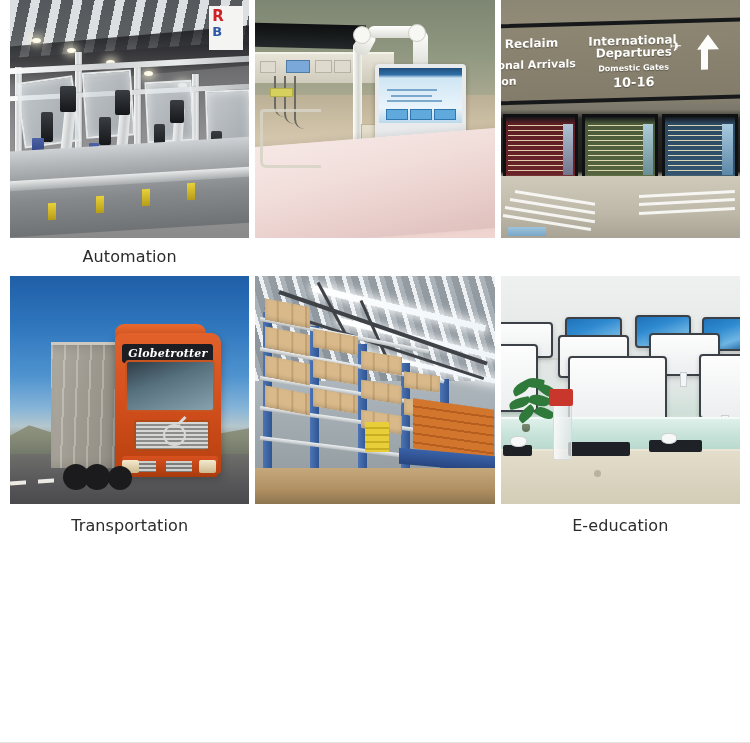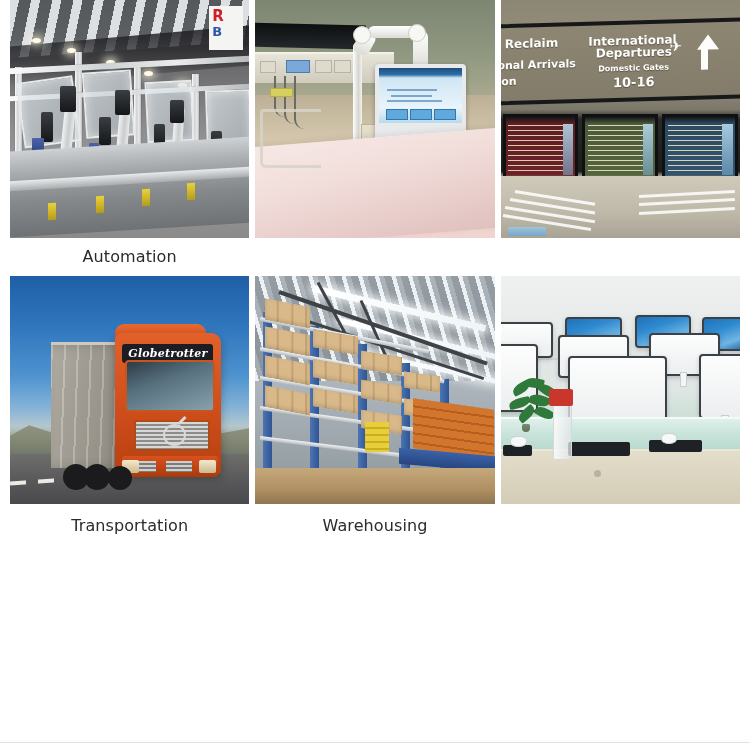--- a/index.html
+++ b/index.html
@@ -723,21 +723,20 @@
           <div class="boxes" style="left:44%;top:47%;width:17%;height:8%;transform:skewY(9deg)"></div>
           <div class="boxes" style="left:44%;top:60%;width:17%;height:8%;transform:skewY(9deg)"></div>
           <div class="boxes" style="left:62%;top:43%;width:15%;height:7%;transform:skewY(8deg)"></div>
           <div class="boxes" style="left:62%;top:55%;width:15%;height:7%;transform:skewY(8deg)"></div>
 
           <div class="yellowbins"></div>
           <div class="orangeblock"></div>
           <div class="bluebar"></div>
           <div class="floorboxes"></div>
         </div>
-        <div class="caption">Warehousing</div>
       </div>
 
       <div class="cell">
         <div class="photo p-edu">
           <div class="backwall"></div>
 
           <div class="monitor blue" style="left:27%;top:18%;width:22%;height:13%"></div>
           <div class="monitor blue" style="left:56%;top:17%;width:22%;height:13%"></div>
           <div class="monitor blue" style="left:84%;top:18%;width:19%;height:13%"></div>
           <div class="monitor" style="left:-2%;top:20%;width:22%;height:14%"></div>
@@ -772,16 +771,17 @@
             <div class="leaf" style="left:34%;top:28%;width:34%;height:16%;transform:rotate(20deg)"></div>
             <div class="leaf" style="left:14%;top:48%;width:30%;height:14%;transform:rotate(-40deg)"></div>
             <div class="leaf" style="left:44%;top:46%;width:30%;height:14%;transform:rotate(30deg)"></div>
             <div class="pot"></div>
           </div>
 
           <div class="spray">
             <div class="cap"></div>
           </div>
         </div>
+        <div class="caption">E-education</div>
       </div>
     </div>
   </div>
 </div>
 
 </body></html>

